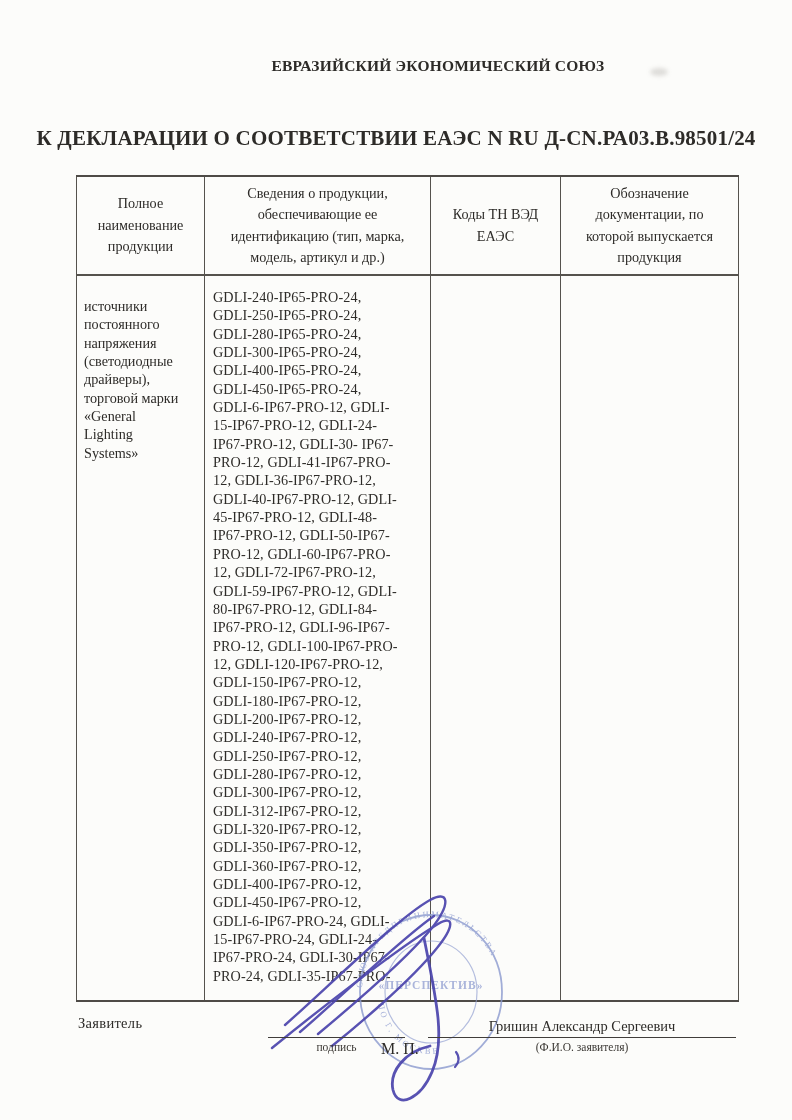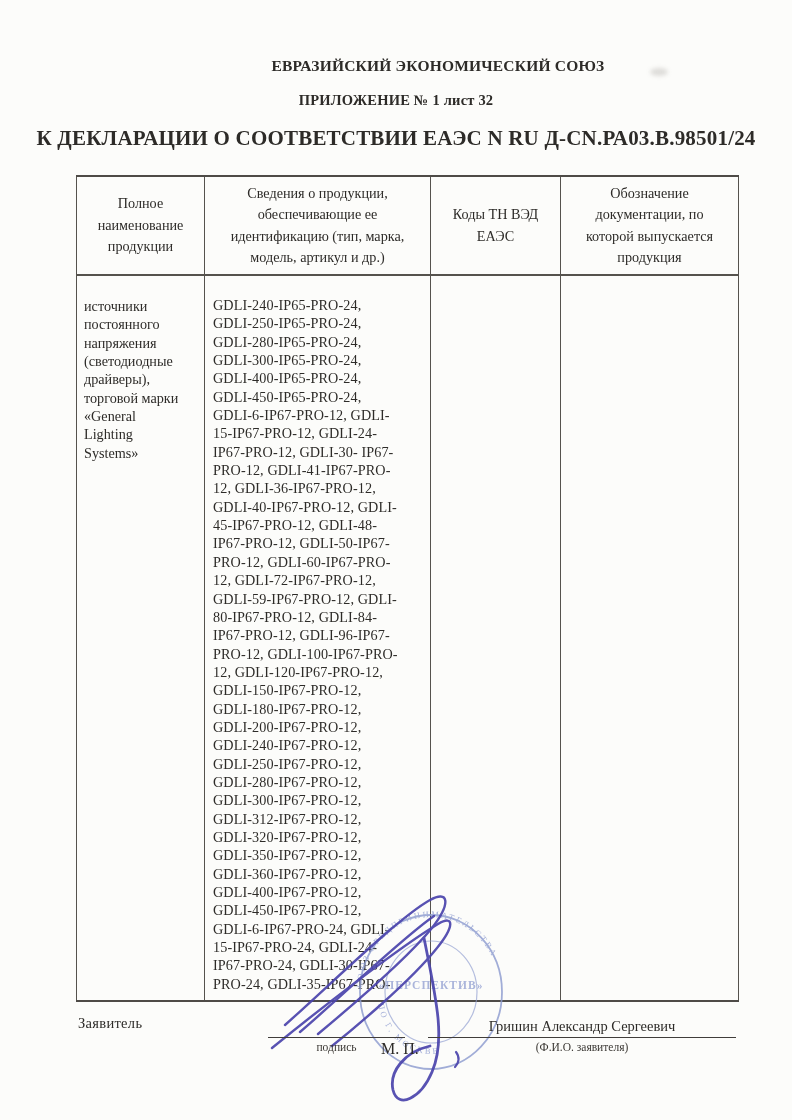--- a/index.html
+++ b/index.html
@@ -35,21 +35,21 @@
   table.decl thead th{
     height:97px;vertical-align:middle;text-align:center;
     font-weight:normal;line-height:21.5px;padding:0 4px;
     border-bottom-width:2.2px;
   }
   table.decl tbody td{
     height:703px;vertical-align:top;text-align:left;
     line-height:18.35px;
   }
   td.c1{padding:21px 4px 0 7px;}
-  td.c2{padding:20px 2px 0 8px;letter-spacing:.1px;}
+  td.c2{padding:12px 2px 0 8px;letter-spacing:.1px;}
   .col1{width:128px;}.col2{width:226px;}.col3{width:130px;}.col4{width:178px;}
   .tline{white-space:nowrap;}
   .footer-label{
     position:absolute;left:78px;top:1015px;
     font-size:14.5px;font-weight:normal;letter-spacing:.3px;
   }
   .sigline{position:absolute;border-top:1.5px solid #403d3a;height:0;}
   .sigline-left{left:268px;top:1037px;width:137px;}
   .sigline-right{left:428px;top:1037px;width:308px;}
   .caption{
@@ -71,21 +71,20 @@
     font-family:"Liberation Serif","DejaVu Serif",serif;
   }
   svg.signature{position:absolute;left:250px;top:880px;}
 </style>
 </head>
 <body>
 
 <div class="page">
 
   <div class="title title-1">ЕВРАЗИЙСКИЙ ЭКОНОМИЧЕСКИЙ СОЮЗ</div>
-  <div class="title title-2">ПРИЛОЖЕНИЕ № 1 лист 32</div>
   <div class="title title-3">К ДЕКЛАРАЦИИ О СООТВЕТСТВИИ ЕАЭС N RU Д-CN.РА03.В.98501/24</div>
 
   <div class="scan-smudge"></div>
 
   <table class="decl">
     <colgroup>
       <col class="col1">
         <col class="col2">
         <col class="col3">
         <col class="col4">

